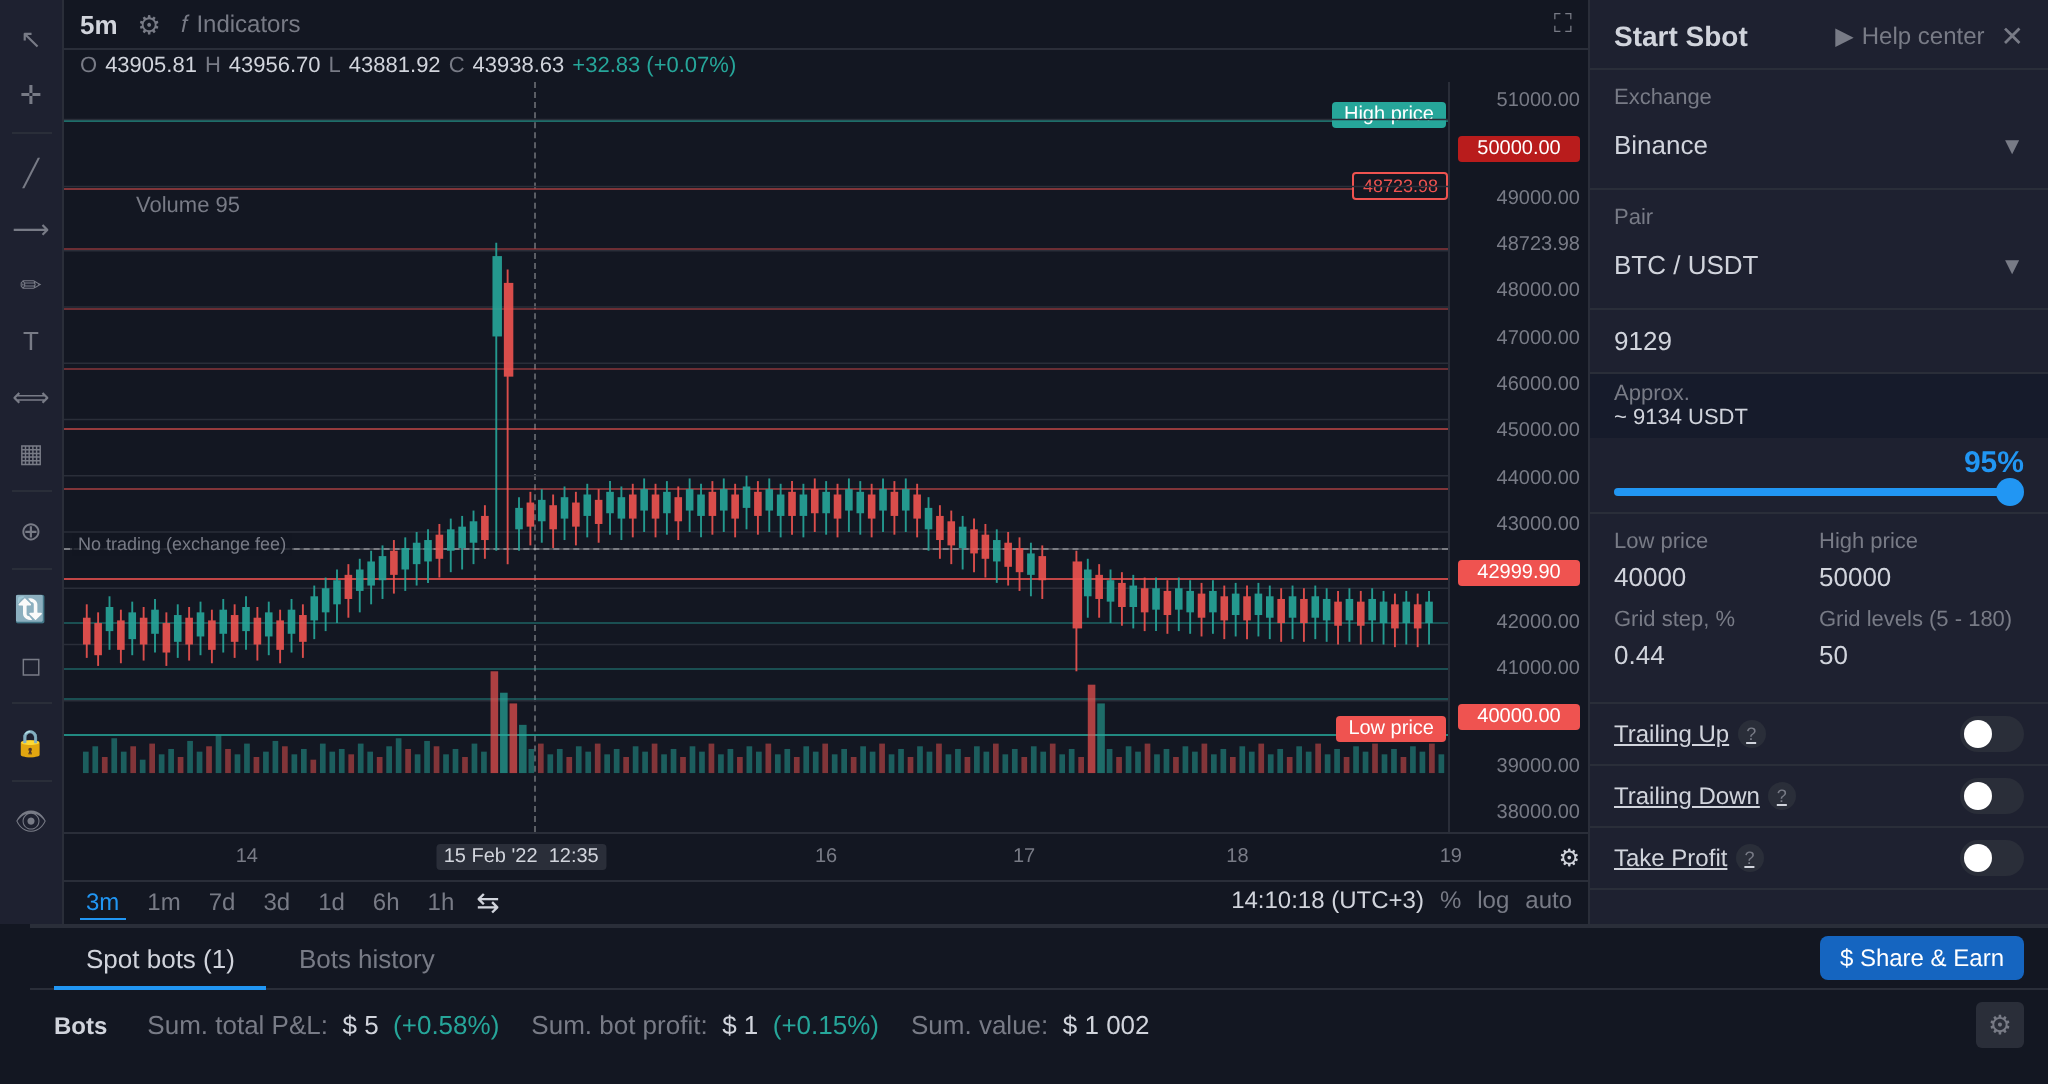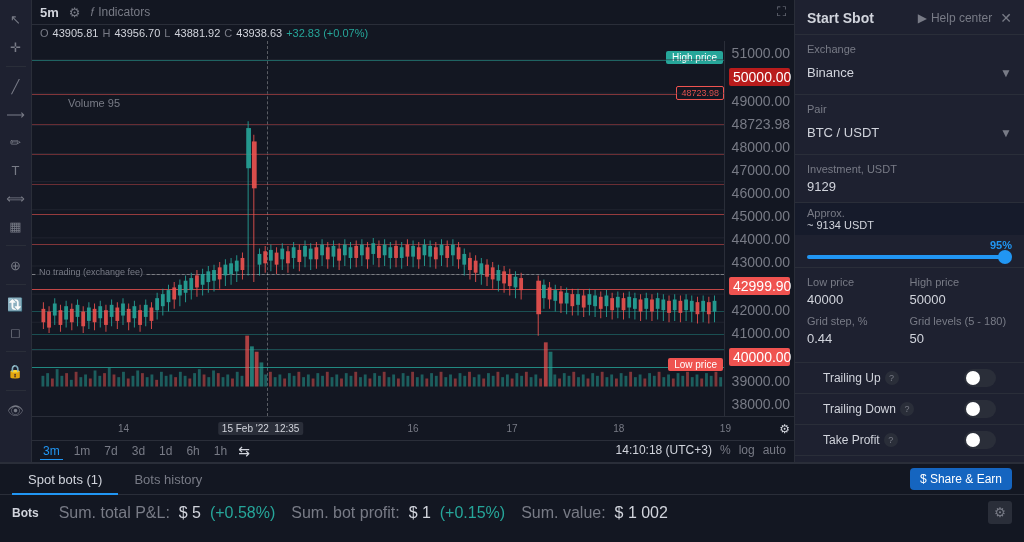--- a/index.html
+++ b/index.html
@@ -132,21 +132,21 @@
       bottom: 0;
       width: 70px;
       background: #131722;
       border-left: 1px solid #2a2e39;
       display: flex;
       flex-direction: column;
       justify-content: space-between;
       padding: 4px 4px;
     }
     .price-label {
-      font-size: 14px;
+      font-size: 10px;
       color: #787b86;
       text-align: right;
     }
     .price-label.high-price {
       background: #b91c1c;
       color: #fff;
       padding: 1px 4px;
       border-radius: 2px;
       text-align: center;
     }
@@ -338,32 +338,33 @@
       top: 50%;
       transform: translateY(-50%);
       width: 14px;
       height: 14px;
       background: #2196f3;
       border-radius: 50%;
       cursor: pointer;
     }
     .slider-label {
       text-align: center;
-      font-size: 11px;
+      font-size: 15px;
       color: #2196f3;
       font-weight: 600;
     }
 
     
     .toggle-row {
       display: flex;
       align-items: center;
       justify-content: space-between;
-      padding: 6px 28px;
+      padding: 6px 12px;
       border-bottom: 1px solid #2a2e39;
+      text-decoration: underline;
     }
     .toggle-label {
       font-size: 12px;
       color: #d1d4dc;
       display: flex;
       align-items: center;
       gap: 4px;
     }
     .toggle-switch {
       width: 32px;
@@ -396,20 +397,21 @@
       cursor: pointer;
     }
 
     
     .bottom-section {
       height: 80px;
       background: #131722;
       border-top: 2px solid #2a2e39;
       display: flex;
       flex-direction: column;
+      margin-left: 15px;
     }
     .bottom-tabs {
       display: flex;
       align-items: center;
       border-bottom: 1px solid #2a2e39;
       padding: 0 12px;
       gap: 0;
     }
     .bottom-tab {
       padding: 8px 16px 6px;
@@ -445,21 +447,21 @@
       align-items: center;
       gap: 4px;
     }
     .bots-title {
       font-size: 12px;
       font-weight: 600;
       color: #d1d4dc;
       margin-right: 16px;
     }
     .stat-text {
-      font-size: 16px;
+      font-size: 13px;
       color: #787b86;
       margin-right: 12px;
     }
     .stat-val { color: #d1d4dc; }
     .stat-green { color: #26a69a; }
     .filter-icon-btn {
       margin-left: auto;
       background: #2a2e39;
       border: none;
       border-radius: 3px;
@@ -1080,21 +1082,20 @@
 
     <div class="panel-section">
       <div class="field-label">Pair</div>
       <div class="dropdown-row">
         <span class="field-value">BTC / USDT</span>
         <span style="color:#787b86;">▼</span>
       </div>
     </div>
 
     <div class="panel-section">
-      <div class="field-label">Investment, USDT</div>
       <div class="field-value">9129</div>
     </div>
 
     <div class="approx-row">
       <span>Approx.</span>
       <div class="approx-val">
         <span>~ 9134 USDT</span>
       </div>
     </div>
 

